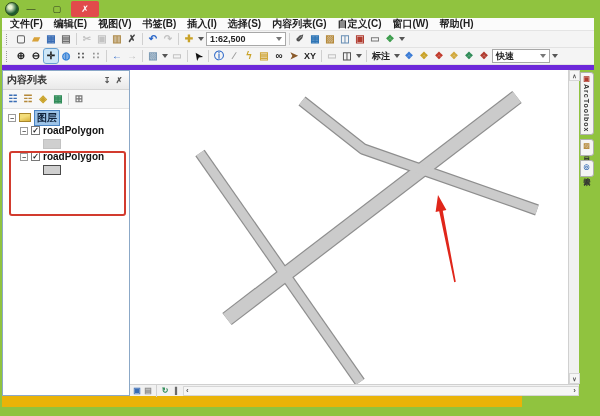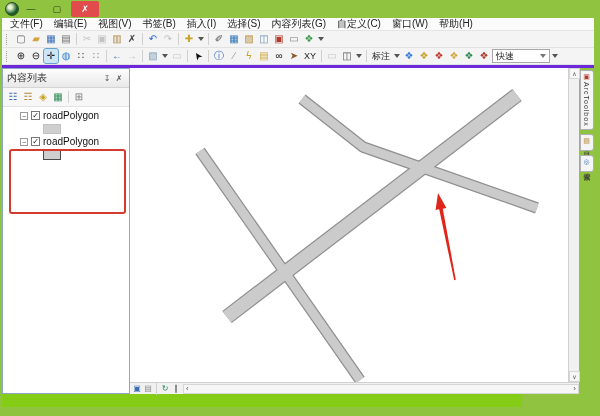--- a/index.html
+++ b/index.html
@@ -7,21 +7,21 @@
        background:#90c33f;overflow:hidden;}
   
   #titlebar{position:absolute;left:0;top:0;width:600px;height:18px;background:#90c33f;
             display:flex;align-items:center;}
   #app-icon{width:12px;height:12px;border-radius:50%;background:radial-gradient(circle at 35% 35%,#e8f5d0 15%,#1e5c2e 60%);
             margin-left:5px;flex:0 0 auto;border:1px solid #2c4d1d;}
   #title-text{flex:1;text-align:center;font-size:11px;color:#2e3a1f;}
   .winbtn{width:24px;height:14px;display:flex;align-items:center;justify-content:center;
           font-size:9px;color:#2e3a1f;margin-right:2px;}
   .winbtn.close{background:#e14b4b;color:#fff;width:28px;height:16px;border-radius:2px;margin-right:8px;}
-  #client{position:absolute;left:2px;top:18px;width:520px;height:389px;background:#84cc16;}
+  #client{position:absolute;left:2px;top:18px;width:520px;height:389px;background:#eab308;font-weight:bold;}
   #green-right{position:absolute;right:0;top:18px;width:6px;height:389px;background:#90c33f;}
   #green-bottom{position:absolute;left:0;bottom:0;width:600px;height:9px;background:#90c33f;}
   
   #menubar{position:absolute;left:0;top:0;width:592px;height:13px;background:#fbfbfb;
            display:flex;align-items:center;gap:11px;padding-left:8px;box-sizing:border-box;
            border-bottom:1px solid #e4e4e4;}
   .menu-item{font-size:10px;color:#222;white-space:nowrap;}
   .toolbar{position:absolute;left:0;width:592px;height:17px;background:#f4f4f4;
            display:flex;align-items:center;gap:1px;padding-left:4px;box-sizing:border-box;
            border-bottom:1px solid #e2e2e2;overflow:hidden;}
@@ -36,21 +36,21 @@
   .tbsep{width:1px;height:12px;background:#d0d0d0;margin:0 2px;flex:0 0 auto;}
   .tbtext{font-size:9px;color:#222;padding:0 2px;white-space:nowrap;flex:0 0 auto;}
   .droparrow{width:0;height:0;border-left:3px solid transparent;border-right:3px solid transparent;
              border-top:4px solid #555;margin:0 1px;flex:0 0 auto;}
   .combo{display:flex;align-items:center;justify-content:space-between;background:#fff;
          border:1px solid #a8a8a8;height:12px;font-size:9px;color:#222;padding:0 3px;
          flex:0 0 auto;}
   .combo .combo-arrow{width:0;height:0;border-left:3px solid transparent;border-right:3px solid transparent;
          border-top:4px solid #777;margin-left:3px;}
   
-  #content{position:absolute;left:0;top:47px;width:592px;height:326px;border-top:3px solid #6d28d9;box-sizing:border-box;}
+  #content{position:absolute;left:0;top:47px;width:592px;height:326px;border-top:5px solid #6d28d9;box-sizing:border-box;}
   
   #toc{position:absolute;left:0;top:0;width:128px;height:326px;background:#fff;
        border:1px solid #8ba8c7;box-sizing:border-box;}
   #toc-header{height:18px;background:linear-gradient(#fdfdfd,#e9e9e9);display:flex;align-items:center;
               border-bottom:1px solid #d5d5d5;padding:0 4px;}
   #toc-title{flex:1;font-size:10px;color:#333;}
   .toc-hbtn{font-size:8px;color:#555;width:12px;text-align:center;}
   #toc-toolbar{height:18px;display:flex;align-items:center;gap:1px;padding-left:3px;
                border-bottom:1px solid #e3e3e3;background:#f7f7f7;}
   #toc-tree{position:relative;font-size:10px;color:#111;padding-top:2px;}
@@ -151,20 +151,24 @@
         <span class="glyph" style="color: rgb(42, 102, 200);">↶</span>
       </span>
       <span class="icon dis">
         <span class="glyph" style="color: rgb(136, 136, 136);">↷</span>
       </span>
       <span class="tbsep"></span>
       <span class="icon">
         <span class="glyph" style="color: rgb(201, 162, 39);">✚</span>
       </span>
       <span class="droparrow"></span>
+      <span class="combo" style="width: 72px;">
+        <span>1:62,500</span>
+        <span class="combo-arrow"></span>
+      </span>
       <span class="tbsep"></span>
       <span class="icon">
         <span class="glyph" style="color: rgb(74, 74, 74);">✐</span>
       </span>
       <span class="icon">
         <span class="glyph" style="color: rgb(46, 117, 182);">▦</span>
       </span>
       <span class="icon">
         <span class="glyph" style="color: rgb(181, 137, 58);">▨</span>
       </span>
@@ -297,20 +301,25 @@
           </span>
           <span class="icon">
             <span class="glyph" style="color: rgb(46, 139, 87);">▦</span>
           </span>
           <span class="tbsep"></span>
           <span class="icon">
             <span class="glyph" style="color: rgb(119, 119, 119);">⊞</span>
           </span>
         </div>
       <div id="toc-tree">
+        <div class="trow root">
+          <span class="expander">−</span>
+          <span class="layers-stack"></span>
+          <span class="root-label">图层</span>
+        </div>
         <div class="trow layer">
           <span class="expander">−</span>
           <span class="checkbox">✓</span>
           <span>roadPolygon</span>
         </div>
         <div class="trow symbol">
           <span class="swatch plain"></span>
         </div>
         <div class="trow layer">
           <span class="expander">−</span>

